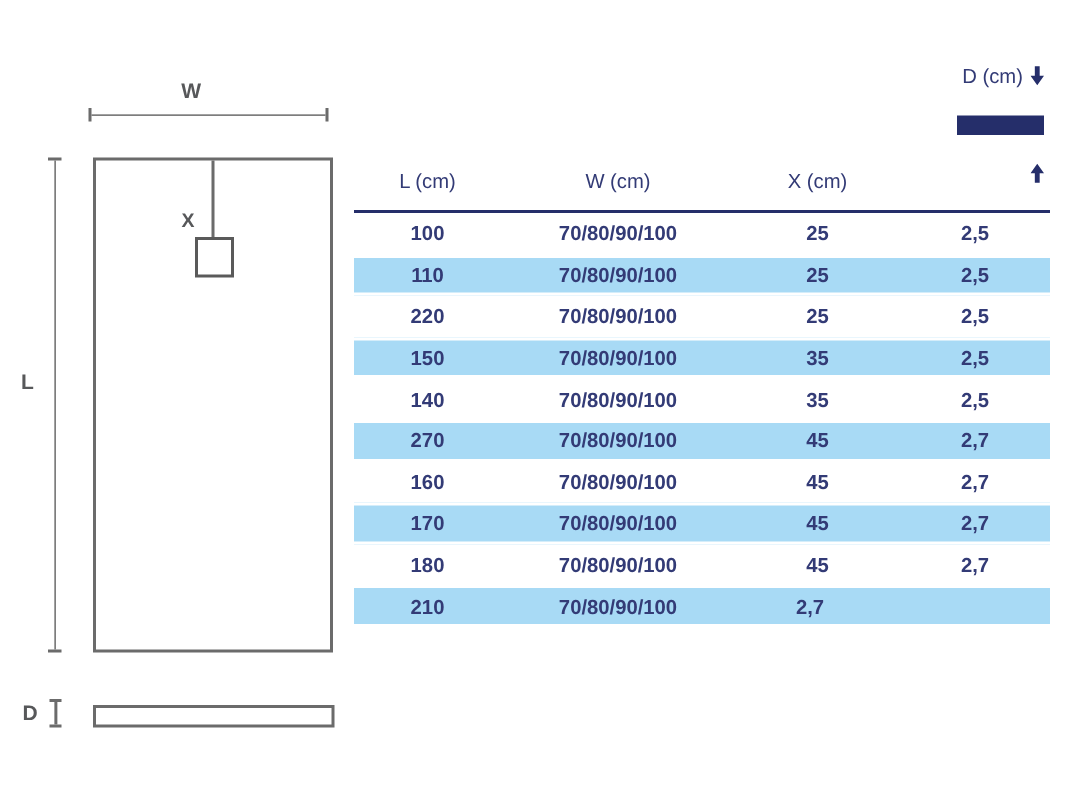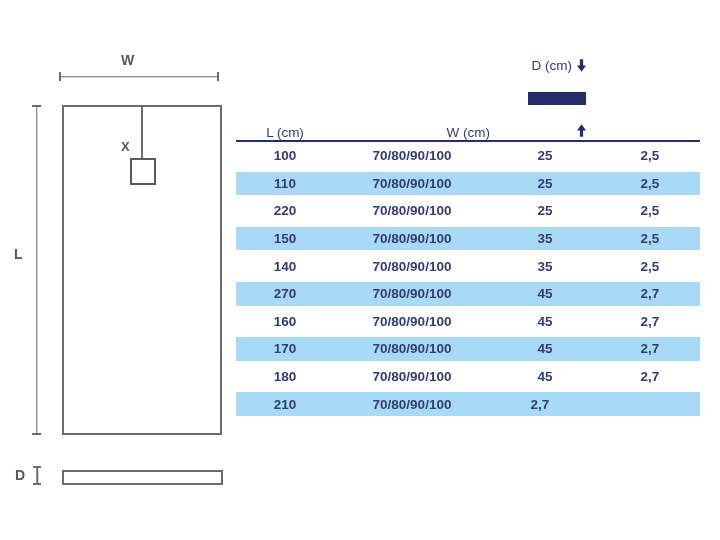--- a/index.html
+++ b/index.html
@@ -36,24 +36,24 @@
   .l-label{position:absolute;left:14px;top:246px;font-weight:bold;font-size:14px;color:var(--label-gray);}
   .d-label{position:absolute;left:15px;top:467px;font-weight:bold;font-size:14px;color:var(--label-gray);}
   .d-ibeam{left:33px;top:466px;width:8px;height:19px;}
   .side-rect{position:absolute;left:62px;top:470px;width:161px;height:15px;
     border:2px solid var(--gray);box-sizing:border-box;background:#fff;}
 
   
   .table{position:absolute;left:236px;top:86px;width:464px;}
   .thead{display:flex;align-items:flex-end;height:56px;box-sizing:border-box;
     border-bottom:2.5px solid var(--navy-dark);}
-  .th{color:var(--navy);font-size:13.5px;text-align:center;padding-bottom:0;}
-  .c1{width:98px;} .c2{width:156px;text-align:right;} .c3{width:110px;} .c4{width:100px;}
+  .th{color:var(--navy);font-size:13.5px;text-align:center;padding-bottom:12px;}
+  .c1{width:98px;} .c2{width:156px;} .c3{width:110px;} .c4{width:100px;}
   .dcol{display:flex;flex-direction:column;align-items:flex-end;gap:19px;
-    padding-bottom:3px;padding-right:4px;box-sizing:border-box;}
+    padding-bottom:18px;padding-right:4px;box-sizing:border-box;}
   .d-top{display:flex;align-items:center;gap:5px;}
   .arr{width:9px;height:13px;fill:var(--navy-dark);flex:0 0 auto;}
   .d-bar{width:58px;height:13px;background:var(--navy-dark);}
   .row{display:flex;height:27.6px;align-items:center;box-sizing:border-box;}
   .row:nth-child(even){background:var(--blue);border-top:2px solid #fff;border-bottom:2px solid #fff;}
   .td{text-align:center;font-weight:bold;font-size:13.5px;color:var(--navy);}
 </style>
 </head>
 <body>
 
@@ -71,20 +71,21 @@
     <div class="l-label">L</div>
     <div class="d-label">D</div>
     <div class="dim-v d-ibeam"></div>
     <div class="side-rect"></div>
   </div>
 
   <div class="table">
     <div class="thead">
       <div class="th c1">L (cm)</div>
       <div class="th c2">W (cm)</div>
+      <div class="th c3">X (cm)</div>
       <div class="th c4 dcol">
         <div class="d-top">
           <span>D (cm)</span>
           <svg class="arr" viewBox="0 0 10 14">
             <path d="M3.2 0 h3.6 v7 H10 L5 14 0 7 h3.2 Z"></path>
           </svg>
         </div>
         <div class="d-bar"></div>
         <svg class="arr" viewBox="0 0 10 14">
           <path d="M5 0 10 7 H6.8 v7 H3.2 V7 H0 Z"></path>

